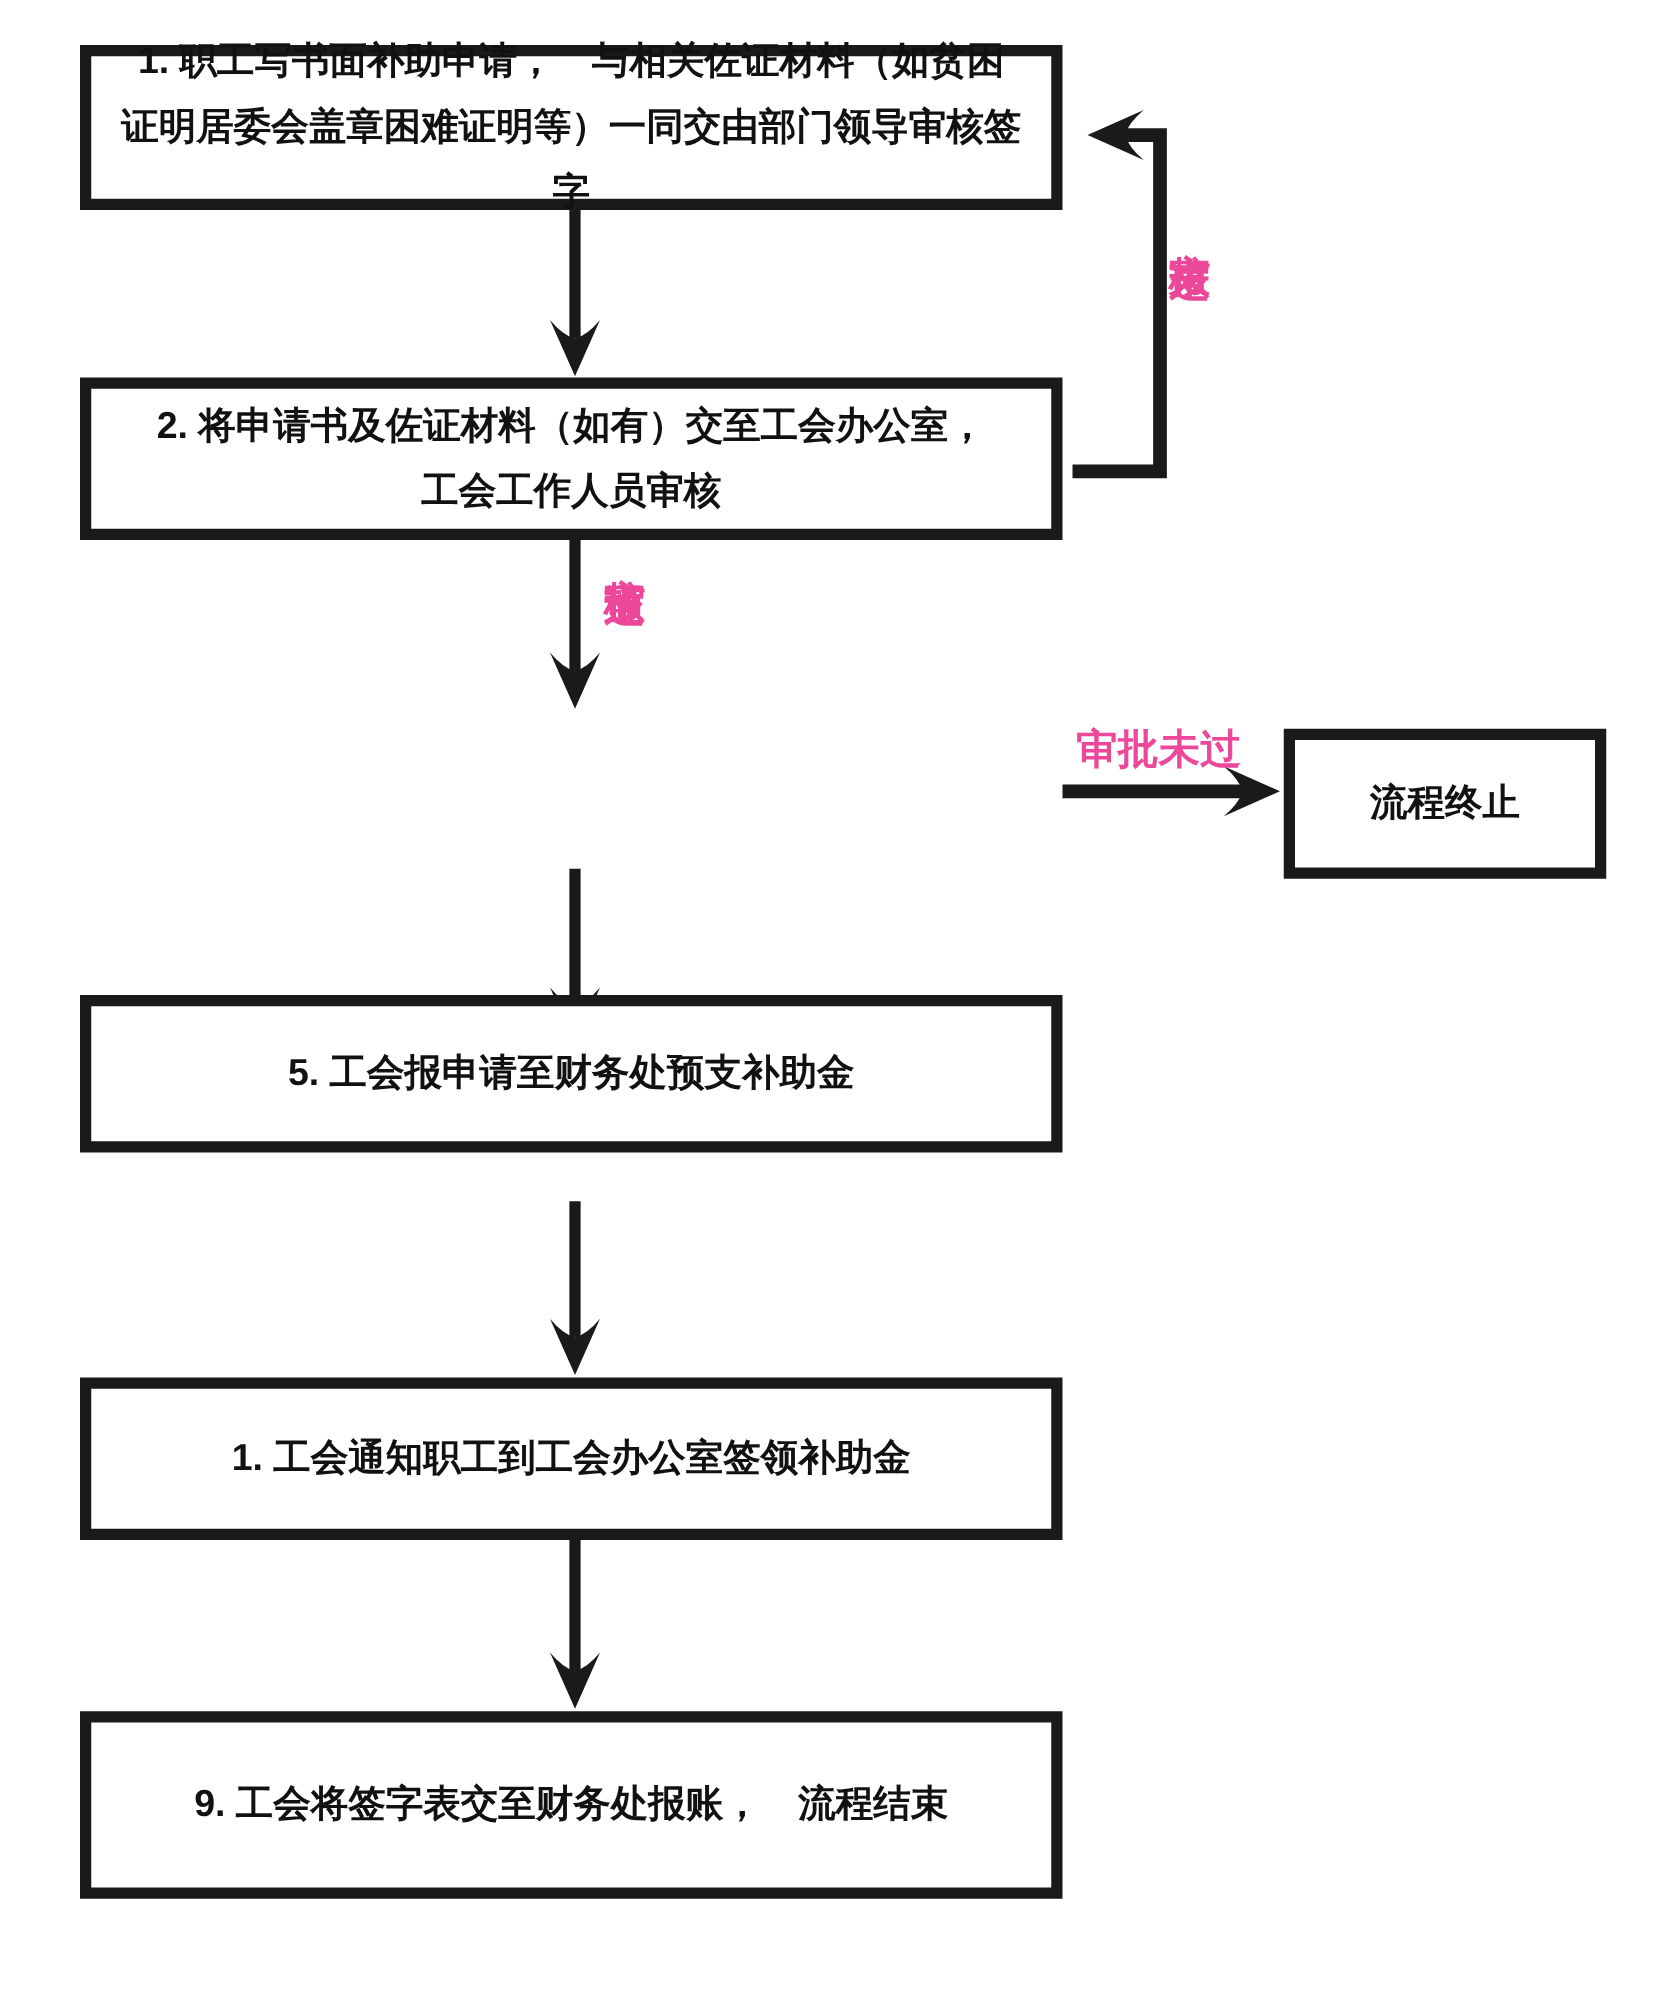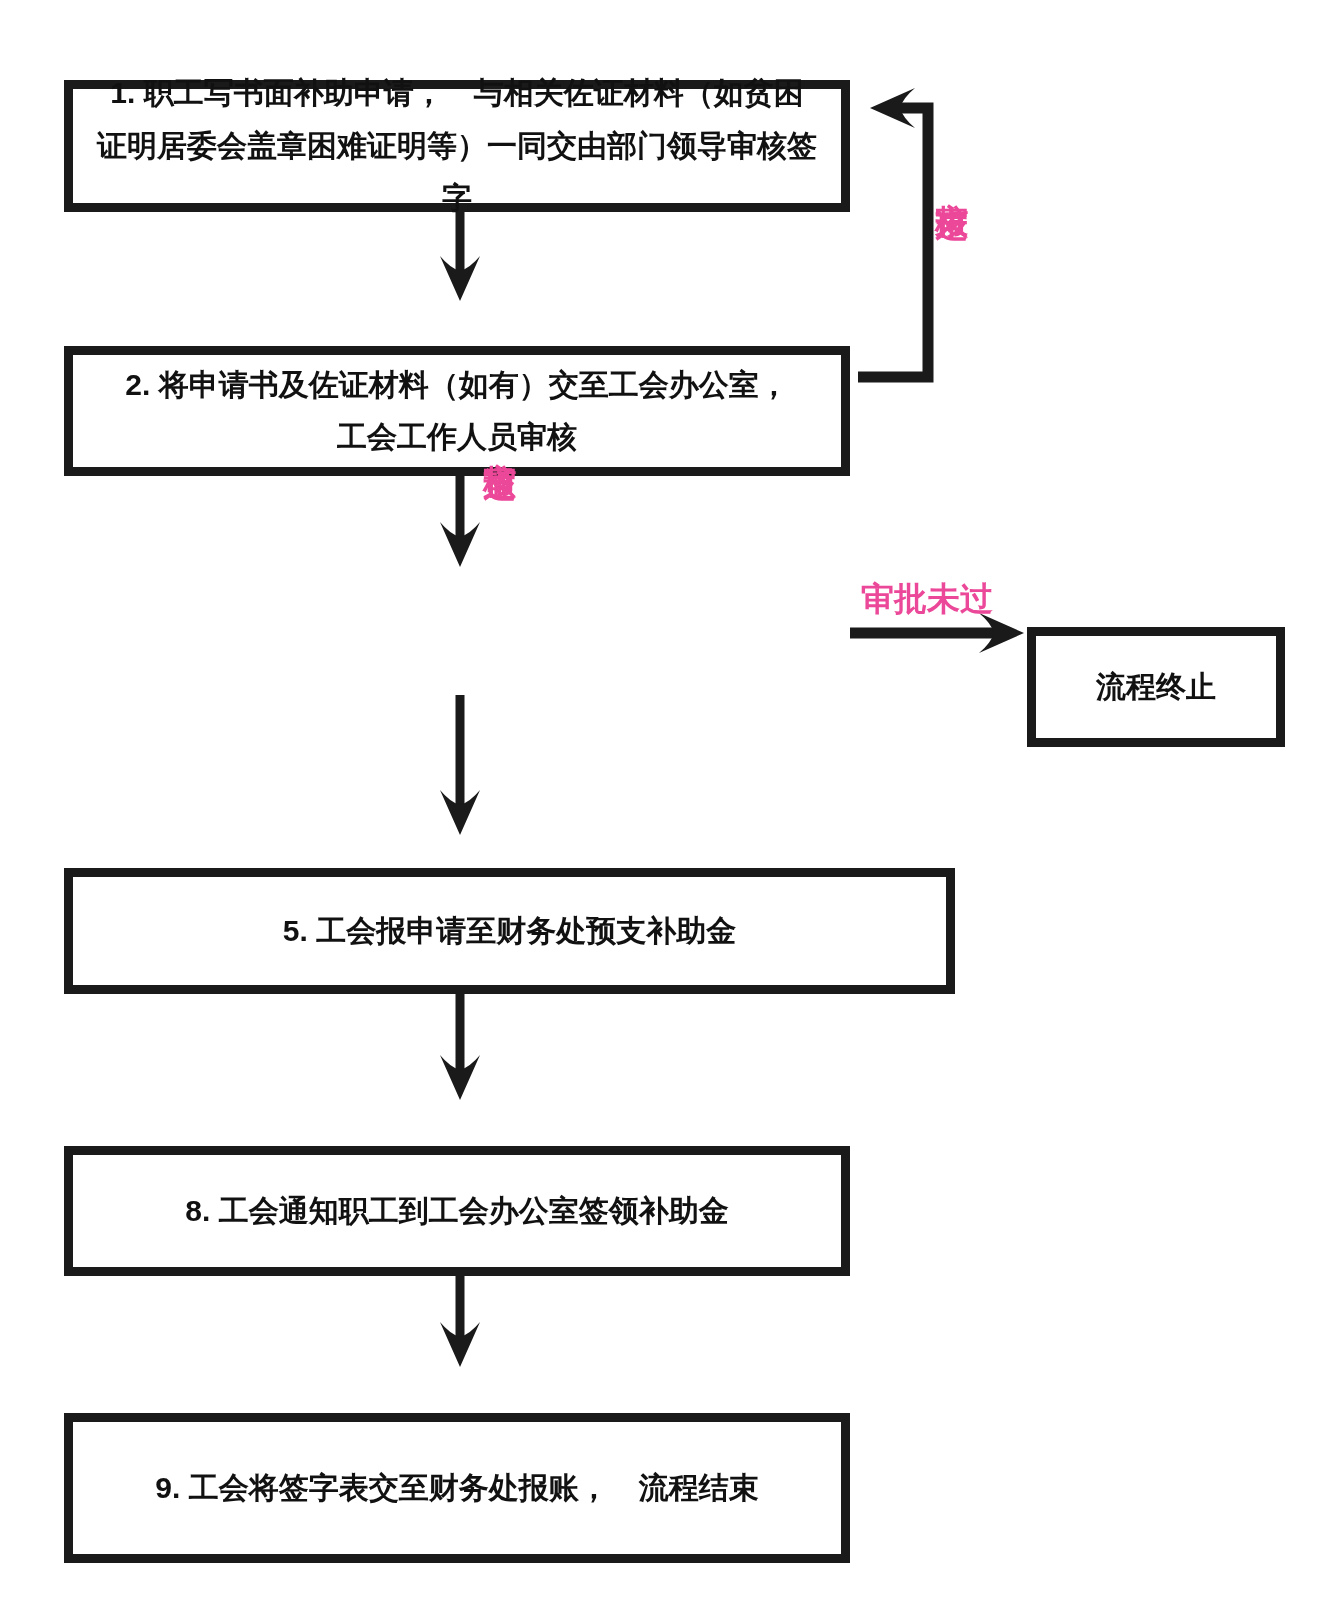--- a/index.html
+++ b/index.html
@@ -42,26 +42,25 @@
     border: 9px solid var(--line);
     display: flex;
     align-items: center;
     justify-content: center;
     text-align: center;
     color: #111111;
     font-size: 30px;
     font-weight: 700;
     line-height: 1.75;
     padding: 0 24px;
-    margin-top: 44px;
   }
   .node-step1   { left: 64px;   top: 36px;   width: 786px; height: 132px; }
   .node-step2   { left: 64px;   top: 302px;  width: 786px; height: 130px; }
   .node-step4   { left: 64px;   top: 569px;  width: 786px; height: 128px; }
-  .node-step5   { left: 64px;   top: 824px;  width: 891px; height: 126px; }
+  .node-step5   { left: 64px;   top: 796px;  width: 786px; height: 126px; }
   .node-step6   { left: 64px;   top: 1102px; width: 786px; height: 130px; }
   .node-step7   { left: 64px;   top: 1369px; width: 786px; height: 150px; }
   .node-terminate { left: 1027px; top: 583px; width: 258px; height: 120px; padding: 0 10px; }
   .edge-label {
     position: absolute;
     color: #ec4899;
     font-size: 33px;
     font-weight: 700;
     line-height: 1.05;
     white-space: nowrap;
@@ -104,21 +103,21 @@
     <path class="arrowhead" d="M460 1367 L440 1322 Q450 1334 460 1337 Q470 1334 480 1322 Z"></path>
   </svg>
 
   <div class="node node-step1">1. 职工写书面补助申请，　与相关佐证材料（如贫困证明居委会盖章困难证明等）一同交由部门领导审核签字</div>
 
   <div class="node node-step2">2. 将申请书及佐证材料（如有）交至工会办公室，　工会工作人员审核</div>
 
 
   <div class="node node-step5">5. 工会报申请至财务处预支补助金</div>
 
-  <div class="node node-step6">8. 工会通知职工到工会办公室签领补助金</div>
+  <div class="node node-step6">1. 工会通知职工到工会办公室签领补助金</div>
 
   <div class="node node-step7">9. 工会将签字表交至财务处报账，　流程结束</div>
 
   <div class="node node-terminate">流程终止</div>
 
   <div class="edge-label vertical label-review-failed">审核未过</div>
 
   <div class="edge-label vertical label-review-passed">审核通过</div>
 
   <div class="edge-label label-approval-failed">审批未过</div>

